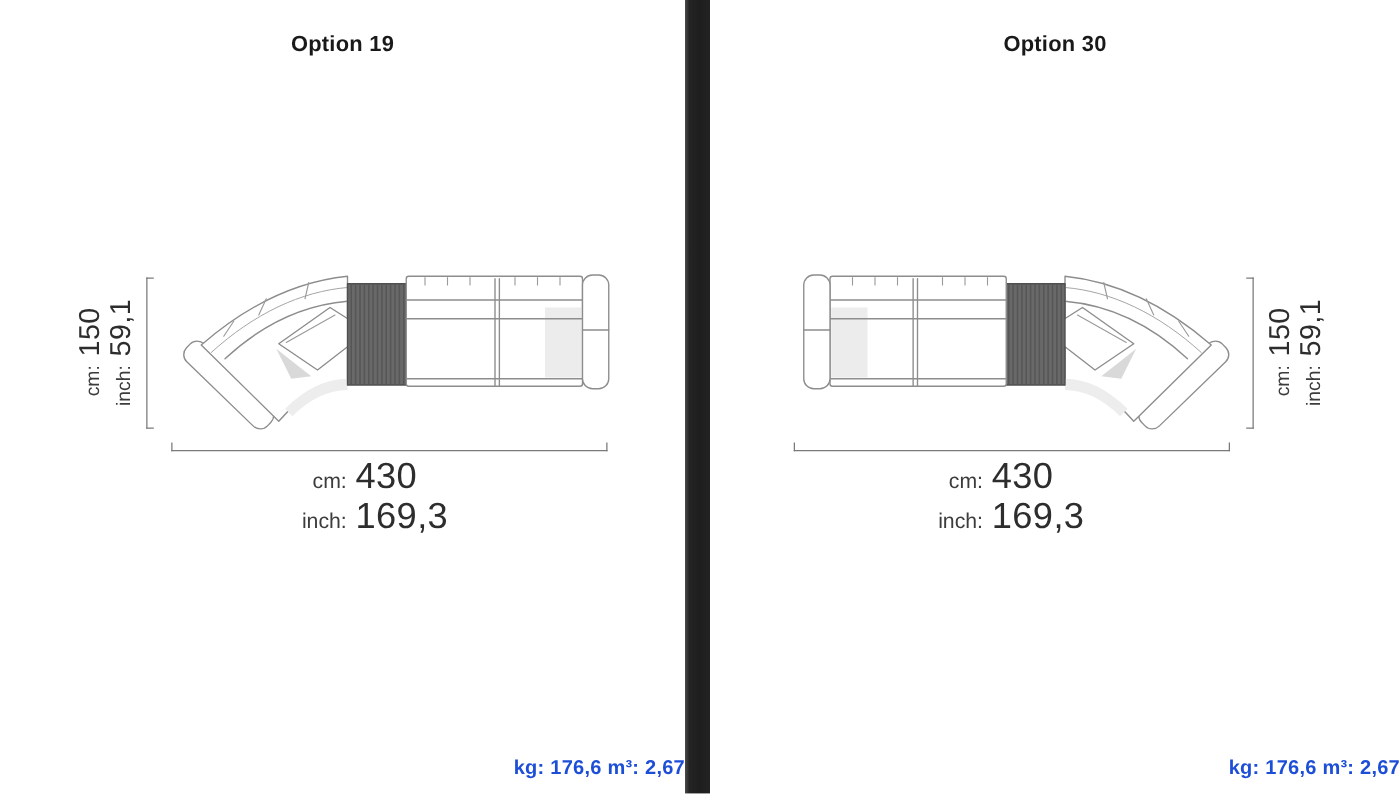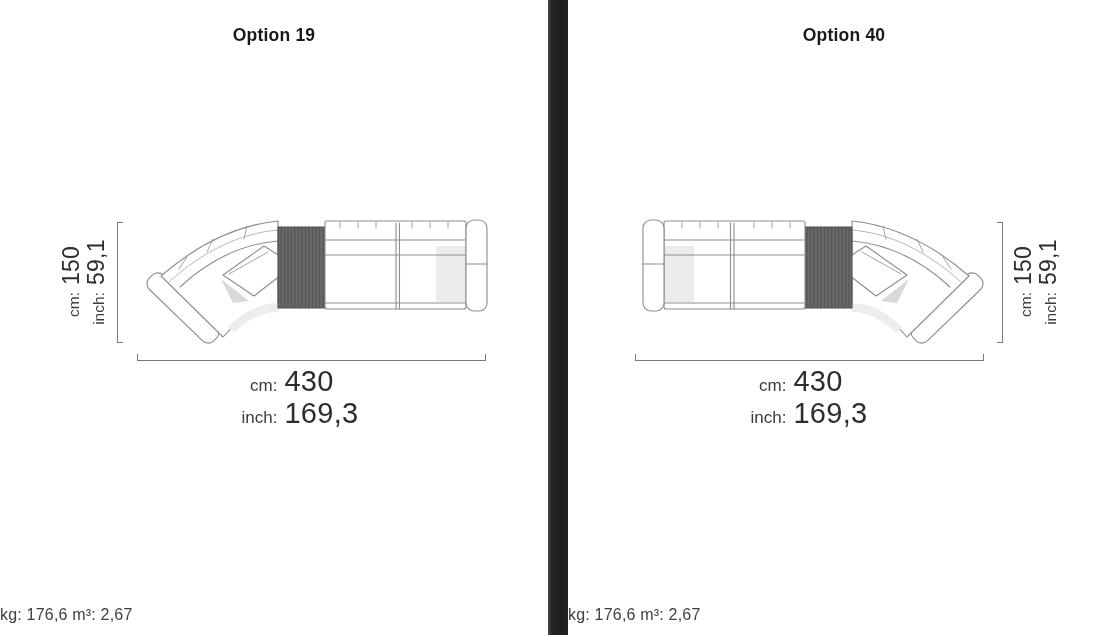--- a/index.html
+++ b/index.html
@@ -55,22 +55,22 @@
   .panel-left  .vdim { left:18px; }
   .panel-right .vdim { left:402px; }
   .vdim .dim-label { font-size:15.5px; }
   .vdim .dim-value { font-size:23px; }
 
   .hdim { position:absolute; top:366px; width:300px; }
   .panel-left  .hdim { left:150px; }
   .panel-right .hdim { left:91px; }
 
   .weight {
-    position:absolute; top:606px; left:0; right:0; text-align:left;
-    font-size:16px; font-weight:400; color:#404040; letter-spacing:0.2px;
+    position:absolute; top:606px; left:0; right:0; text-align:right;
+    font-size:16px; font-weight:700; color:#1d4ed8; letter-spacing:0.2px;
   }
 </style>
 </head>
 <body>
 
 <div class="page">
 
   <section class="panel panel-left">
     <h2 class="option-title">Option 19</h2>
 
@@ -126,21 +126,21 @@
         <span class="dim-value">169,3</span>
       </div>
     </div>
 
     <div class="weight">kg: 176,6 m³: 2,67</div>
   </section>
 
   <div class="divider"></div>
 
   <section class="panel panel-right">
-    <h2 class="option-title">Option 40</h2>
+    <h2 class="option-title">Option 30</h2>
 
     <svg class="sofa mirrored" viewBox="0 0 360 140" aria-hidden="true">
       <g fill="#ffffff" stroke="#8d8d8d" stroke-width="1.1" stroke-linejoin="round" stroke-linecap="round">
         <g>
           <rect x="3" y="83" width="90" height="20" rx="8" transform="rotate(44 48 93)"></rect>
           <path d="M143,6 C104,10 64,28 26,61 L88,122 C106,101 124,93 143,93 Z"></path>
           <path d="M143,88 C126,88 109,96 93,112 L99,118 C113,104 128,97 143,97 Z" fill="#ededed" stroke="none"></path>
           <path d="M143,26 C108,29 74,45 45,72" fill="none"></path>
           <path d="M143,15 C106,18 68,36 34,67" fill="none" stroke="#a5a5a5" stroke-width="0.8"></path>
           <path d="M112,11 L109,24 M78,24 L72,37 M52,42 L44,54" fill="none" stroke="#9a9a9a" stroke-width="0.9"></path>

